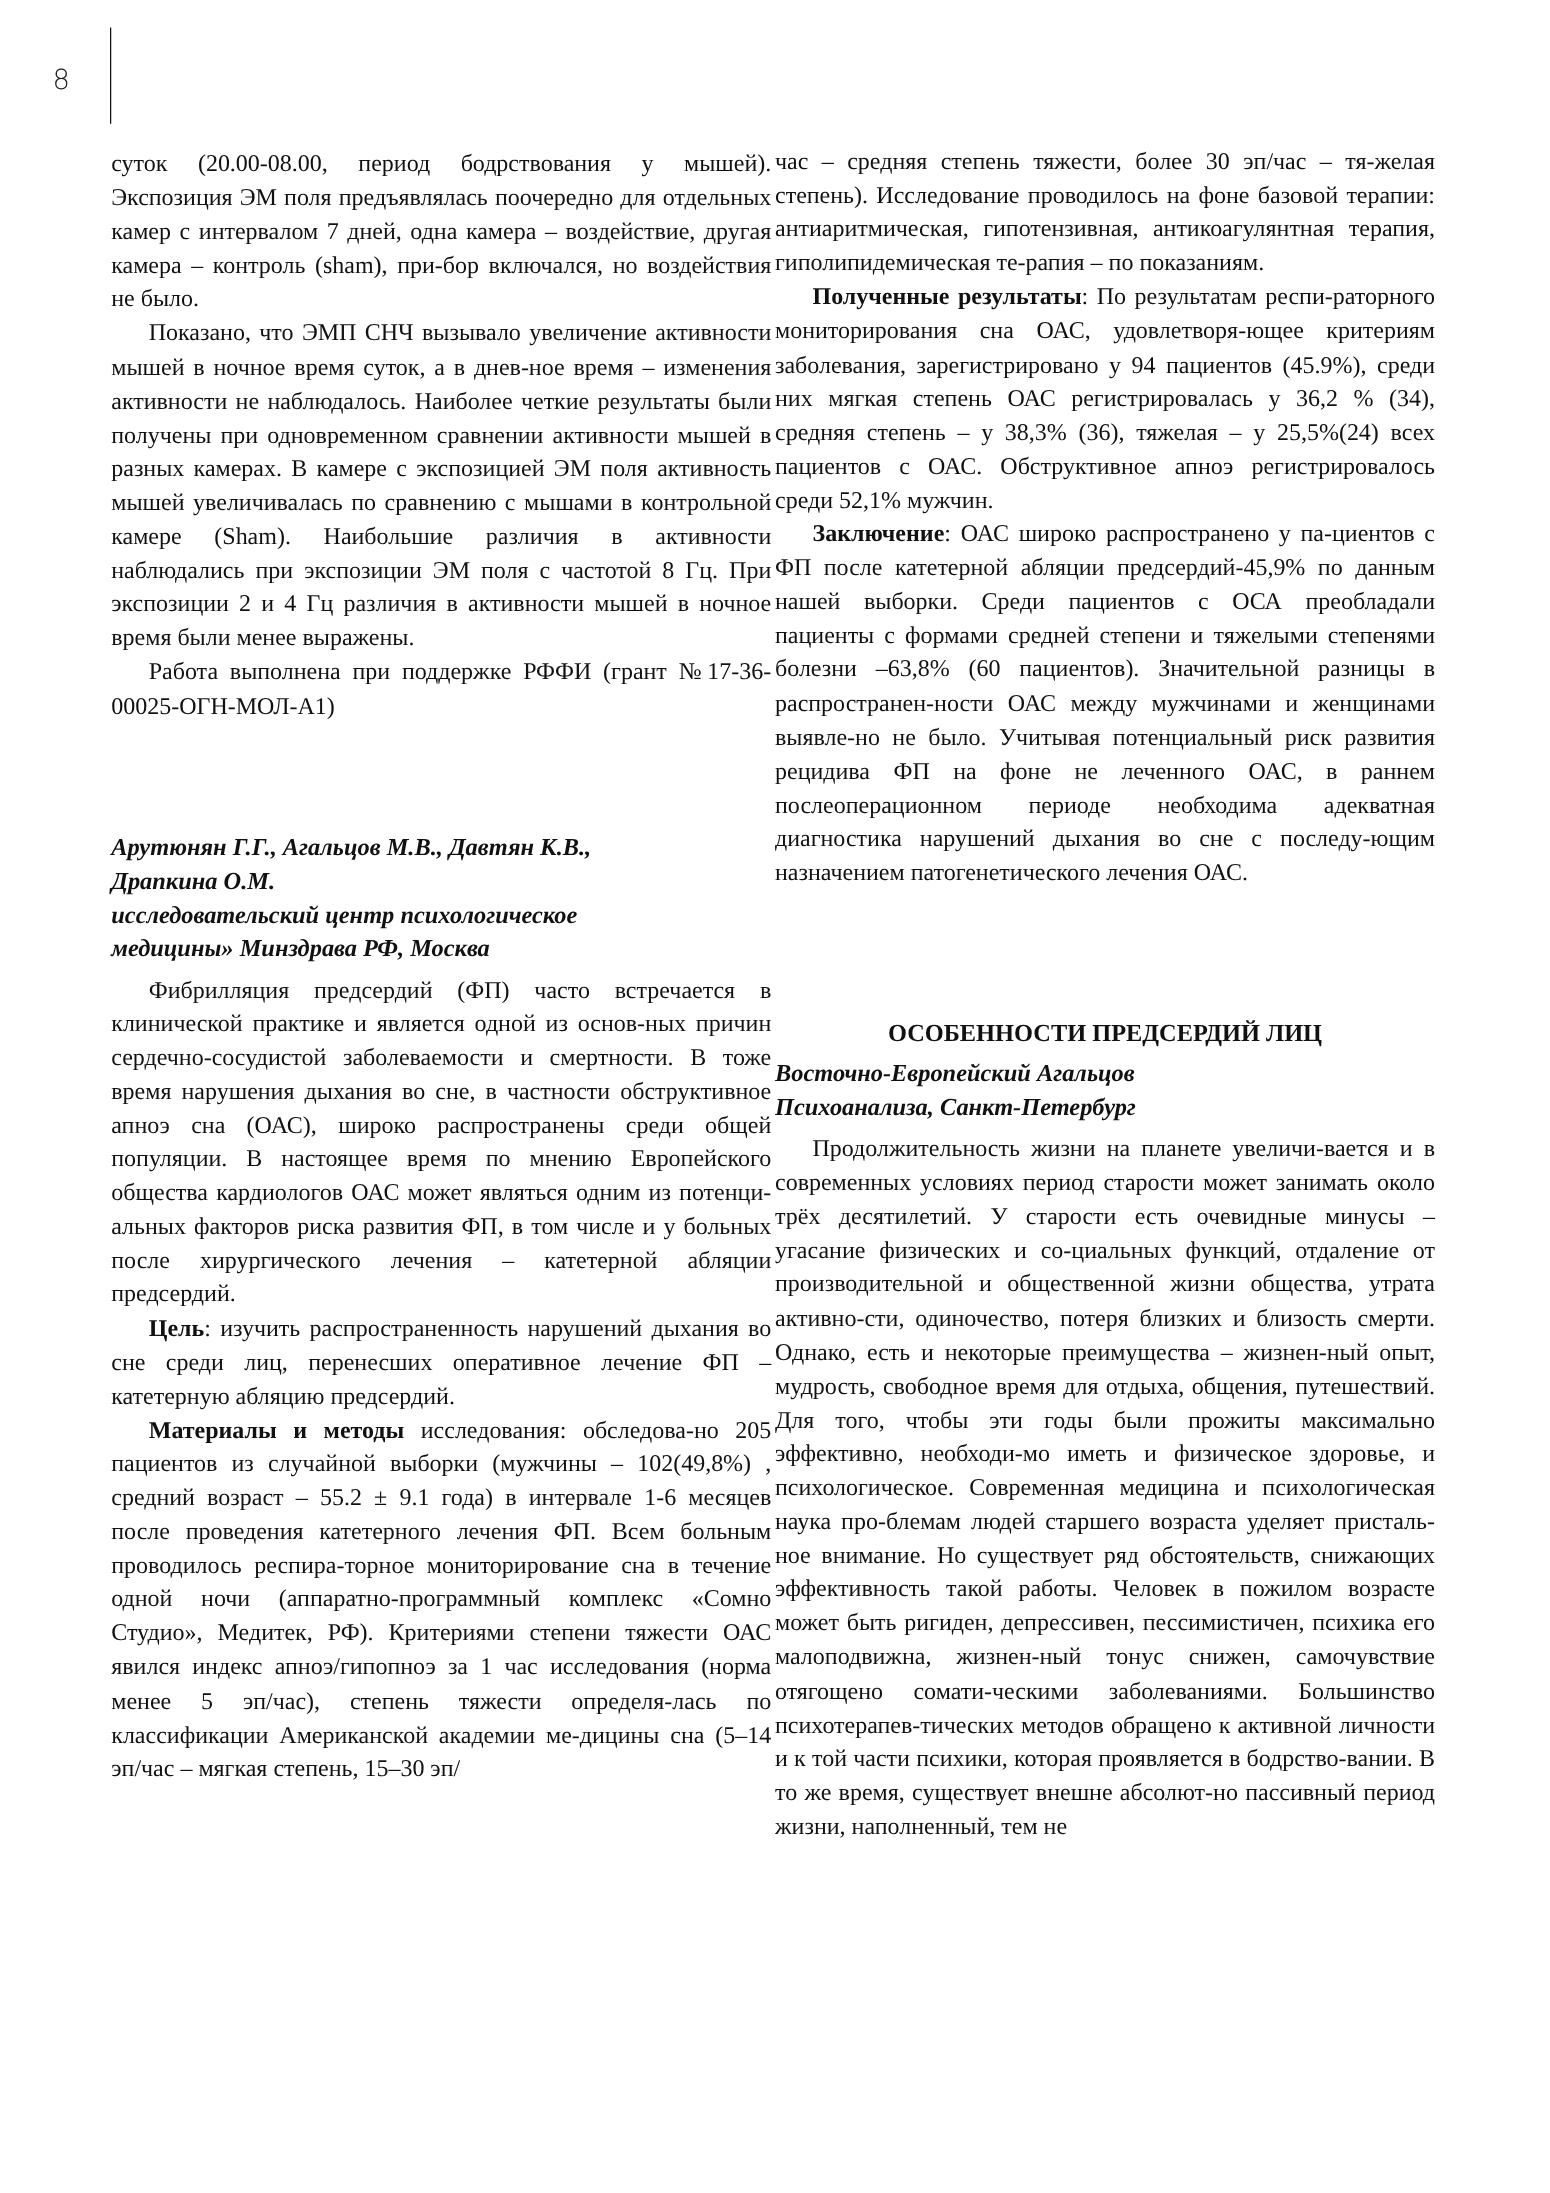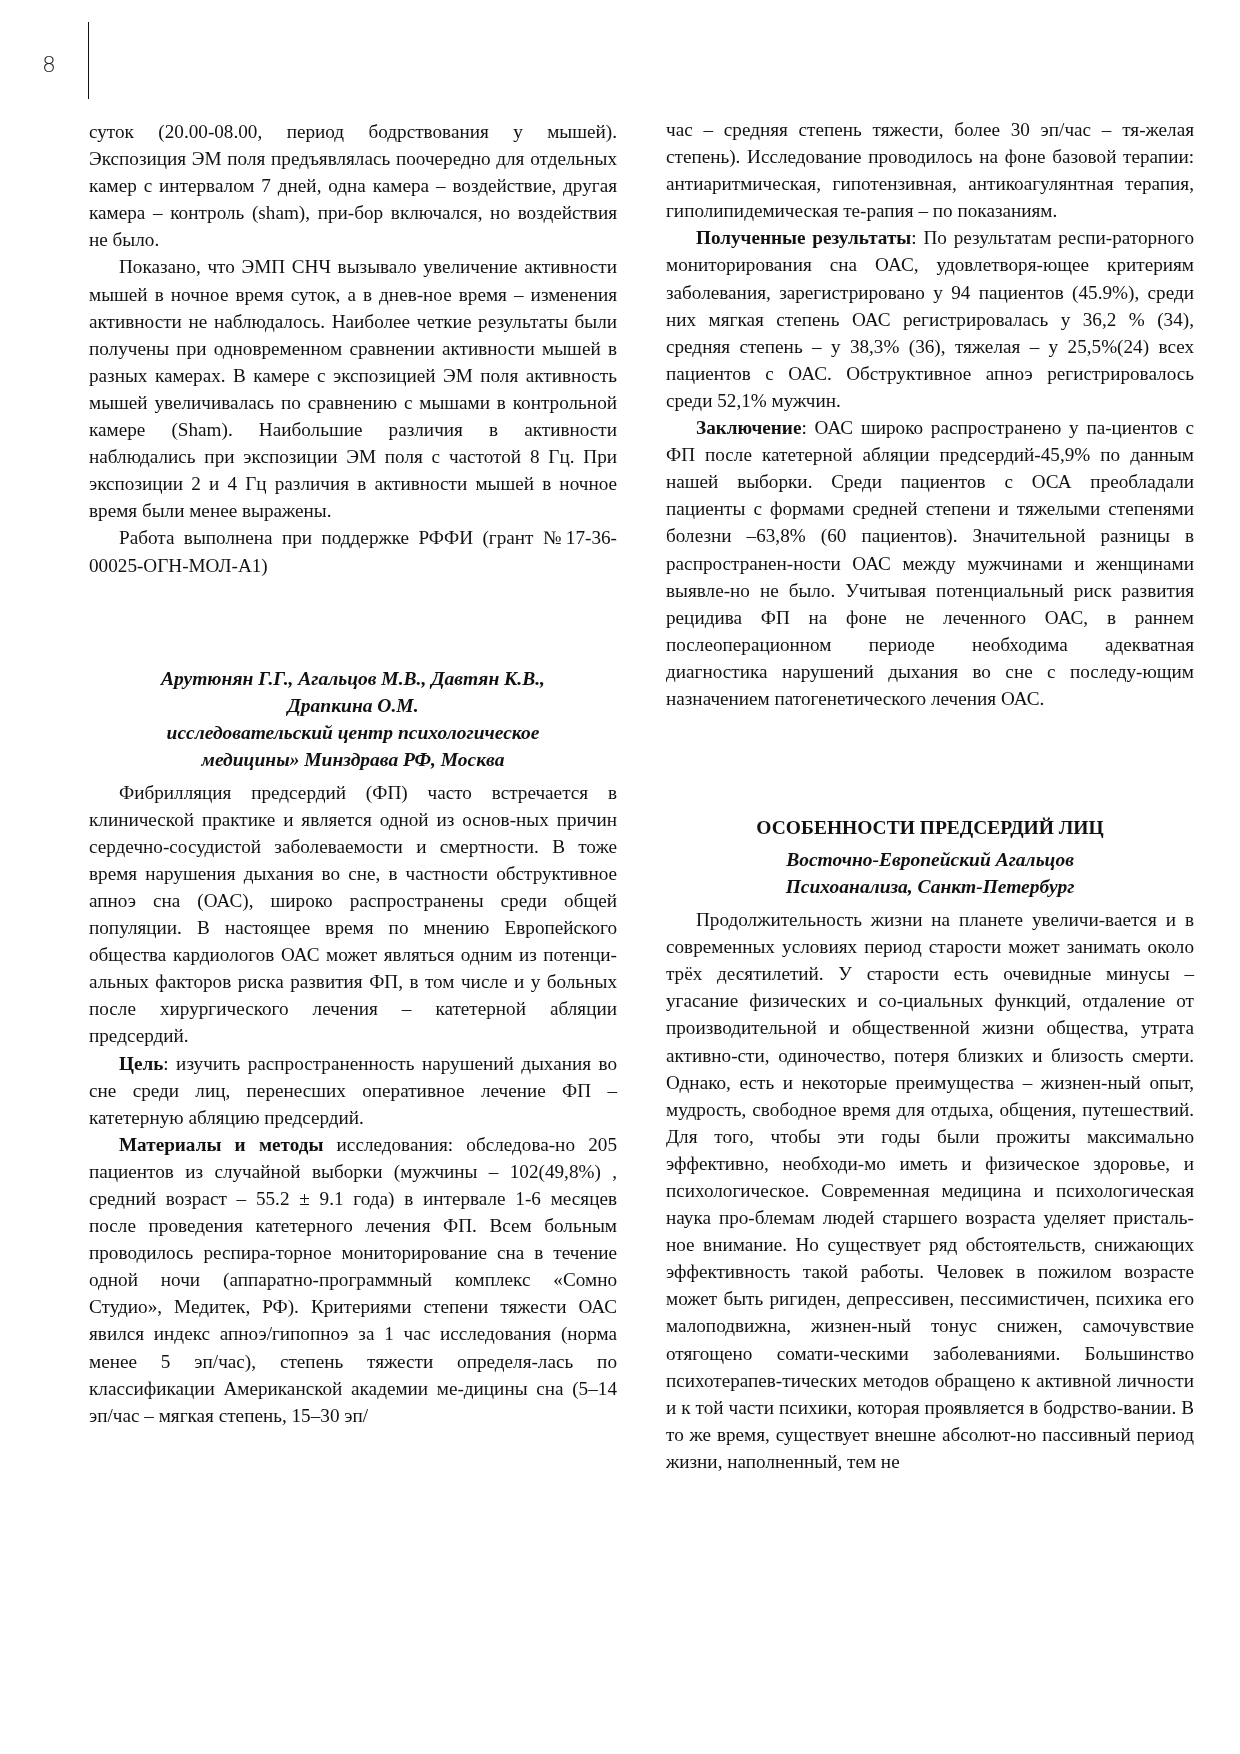--- a/index.html
+++ b/index.html
@@ -16,29 +16,29 @@
     .header-rule {
       position: absolute; left: 88px; top: 22px; width: 1px; height: 77px;
       background: #111;
     }
     .column {
       position: absolute; top: 118px; width: 528px;
       font-size: 19.2px; line-height: 27.1px;
       text-align: justify; hyphens: manual;
     }
     .col-left { left: 89px; }
-    .col-right { left: 666px; top: 116px; }
+    .col-right { left: 620px; top: 116px; }
     p { margin: 0; text-indent: 30px; }
     p.noindent { text-indent: 0; }
     .article-title {
       text-align: center; font-weight: bold; font-size: 19.5px;
       line-height: 25px; margin: 0; text-indent: 0;
     }
     .authors, .affiliation {
-      text-align: center; font-weight: bold; font-style: italic;
+      text-align: left; font-weight: bold; font-style: italic;
       font-size: 19.5px; line-height: 27px; margin: 0; text-indent: 0;
     }
     .spacer-title-left { height: 80px; }
     .spacer-title-right { height: 103px; }
     .gap-sm { height: 6px; }
     b { font-weight: bold; }
   </style>
 </head>
 <body>
 

